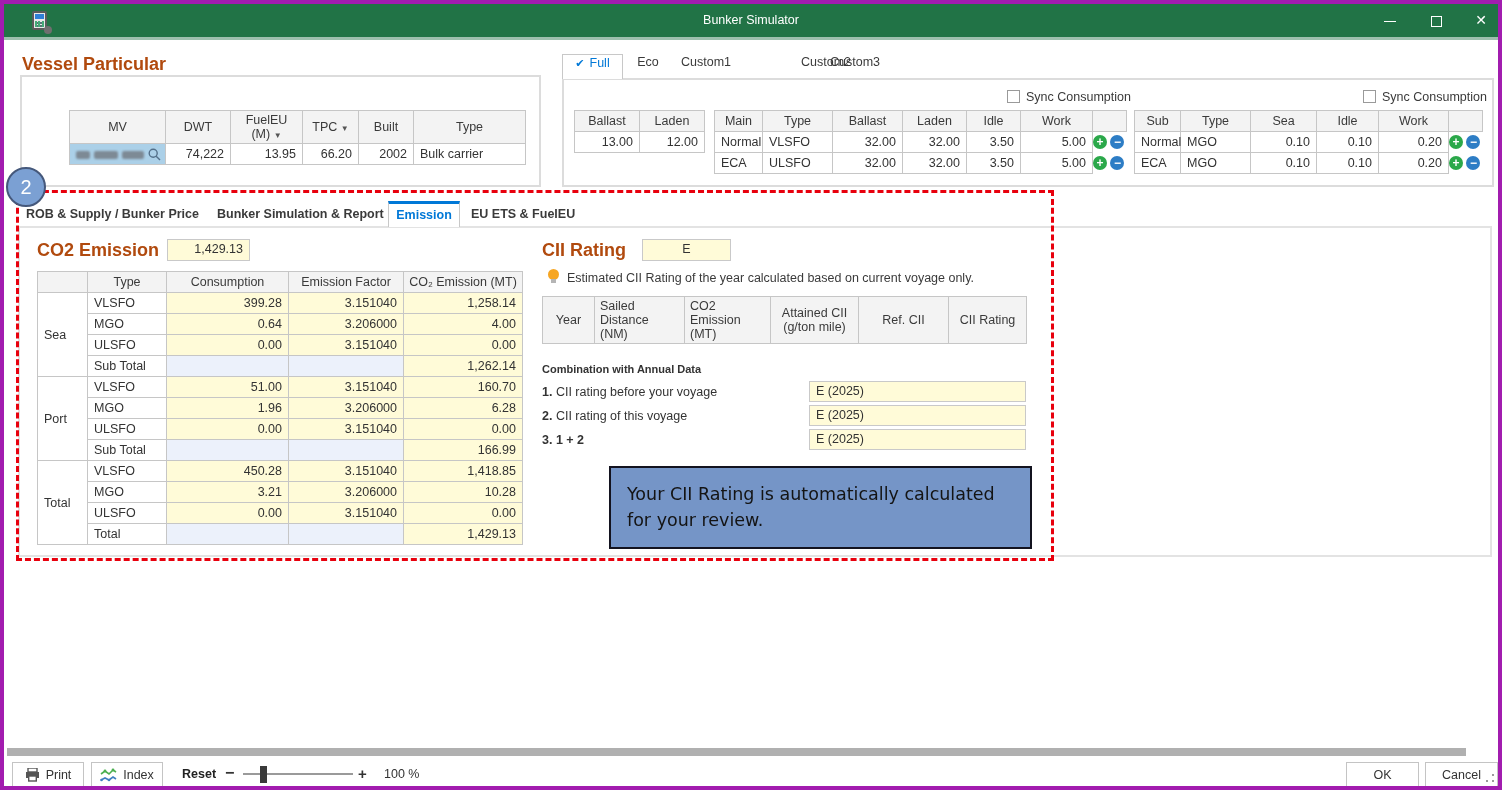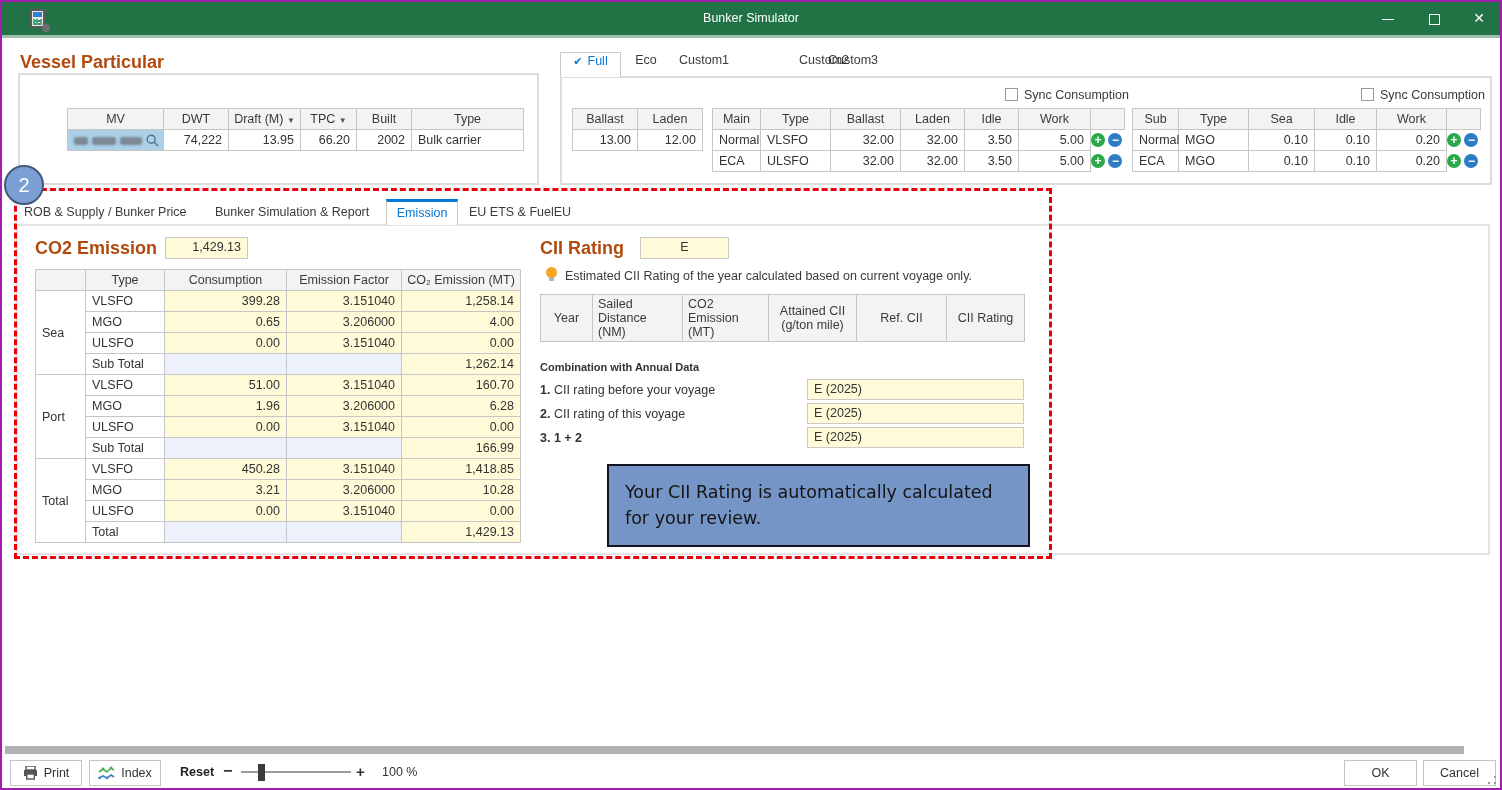--- a/index.html
+++ b/index.html
@@ -1,20 +1,20 @@
 <!DOCTYPE html>
 <html><head>
 <meta charset="utf-8">
 <style>
   * { margin:0; padding:0; box-sizing:border-box; }
   html,body { width:1502px; height:790px; }
   body { font-family:"Liberation Sans", sans-serif; background:#eaeaea; }
   #window {
     position:relative; width:1502px; height:790px; background:#ffffff;
-    border:2px solid #a21caf; overflow:hidden;
+    border:4px solid #a21caf; overflow:hidden;
   }
   .abs { position:absolute; }
 
   
   #titlebar { left:0; top:0; width:100%; height:36px; background:#217346; border-bottom:3px solid #9dbfae; }
   #titlebar .title { position:absolute; left:0; right:0; top:9px; text-align:center; color:#ffffff; font-size:12.5px; }
   .appicon { position:absolute; left:28px; top:7px; width:18px; height:21px; }
   .appicon .body { position:absolute; left:0; top:0; width:15px; height:19px; border:2px solid #5a5a5a; background:#e8e8e8; border-radius:2px; }
   .appicon .screen { position:absolute; left:3px; top:3px; width:9px; height:5px; background:#2f7fd6; }
   .appicon .keys { position:absolute; left:3px; top:10px; width:9px; height:6px;
@@ -48,21 +48,21 @@
   .check { color:#0078d7; font-size:11px; margin-right:5px; }
 
   .chkbox { display:inline-block; width:13px; height:13px; border:1px solid #9a9a9a; background:#fff; vertical-align:-2px; margin-right:6px; }
   .synclabel { font-size:12.5px; color:#3a3a3a; }
 
   .circbtn { display:inline-block; width:14px; height:14px; border-radius:50%; color:#fff; font-size:12px; line-height:14px; text-align:center; font-weight:bold; cursor:pointer; }
   .circbtn.add { background:#2ba84a; }
   .circbtn.rem { background:#2d7dc5; }
 
   
-  .mtab { position:absolute; top:197px; height:26px; line-height:26px; font-weight:normal; font-size:12.5px; color:#3a3a3a; cursor:pointer; }
+  .mtab { position:absolute; top:197px; height:26px; line-height:26px; font-weight:bold; font-size:12.5px; color:#3a3a3a; cursor:pointer; }
   .mtab.active { background:#fff; border-left:1px solid #c8c8c8; border-right:1px solid #c8c8c8; border-top:3px solid #0078d7; color:#0078d7; text-align:center; z-index:3; line-height:23px; }
 
   
   .comb-label { font-size:12.5px; color:#333; }
   .comb-num { font-weight:bold; }
 
   
   #callout { left:605px; top:462px; width:423px; height:83px; background:#7595c7; border:2px solid #13131f;
     font-family:"DejaVu Sans", sans-serif; font-size:17.5px; color:#141414; padding:13px 16px; line-height:1.5; }
 
@@ -113,21 +113,21 @@
         <col style="width:65px">
         <col style="width:72px">
         <col style="width:56px">
         <col style="width:55px">
         <col style="width:112px">
       </colgroup>
     <tbody>
         <tr>
       <th>MV</th>
       <th>DWT</th>
-      <th><span>Draft (M)</span> <span style="font-size:8px;color:#555;">▼</span></th>
+      <th><span>FuelEU (M)</span> <span style="font-size:8px;color:#555;">▼</span></th>
       <th><span>TPC</span> <span style="font-size:8px;color:#555;">▼</span></th>
       <th>Built</th>
       <th>Type</th>
     </tr>
     <tr>
       <td style="background:#abd0e8; position:relative;">
         <span>
           <span class="redact" style="width:14px;"></span><span class="redact" style="width:24px;"></span><span class="redact" style="width:22px;"></span>
         </span>
         <svg width="13" height="13" viewBox="0 0 13 13" style="position:absolute; right:4px; top:4px;">
@@ -294,21 +294,21 @@
 
     <tr>
       <td rowspan="4">Sea</td>
       <td>VLSFO</td>
       <td class="y num">399.28</td>
       <td class="y num">3.151040</td>
       <td class="y num">1,258.14</td>
     </tr>
     <tr>
       <td>MGO</td>
-      <td class="y num">0.65</td>
+      <td class="y num">0.64</td>
       <td class="y num">3.206000</td>
       <td class="y num">4.00</td>
     </tr>
     <tr>
       <td>ULSFO</td>
       <td class="y num">0.00</td>
       <td class="y num">3.151040</td>
       <td class="y num">0.00</td>
     </tr>
     <tr>

